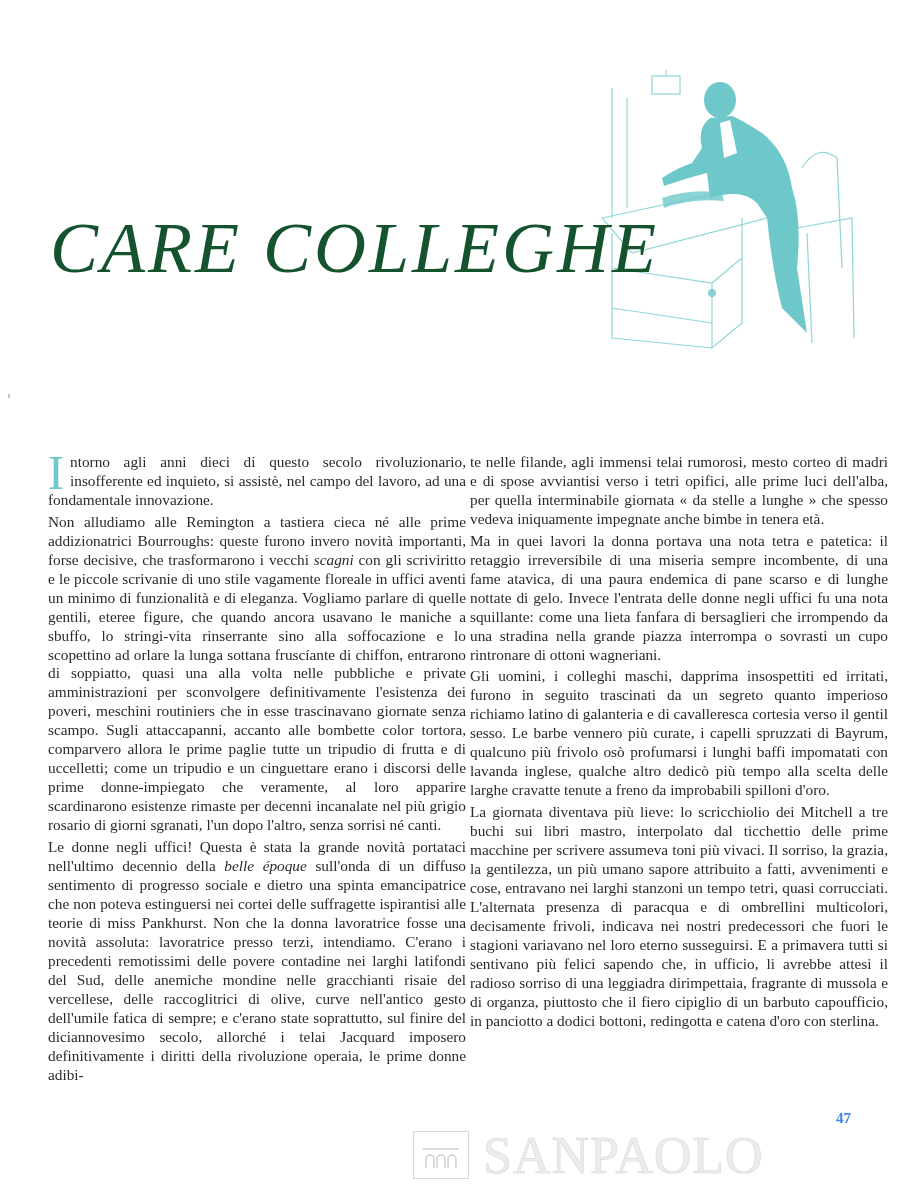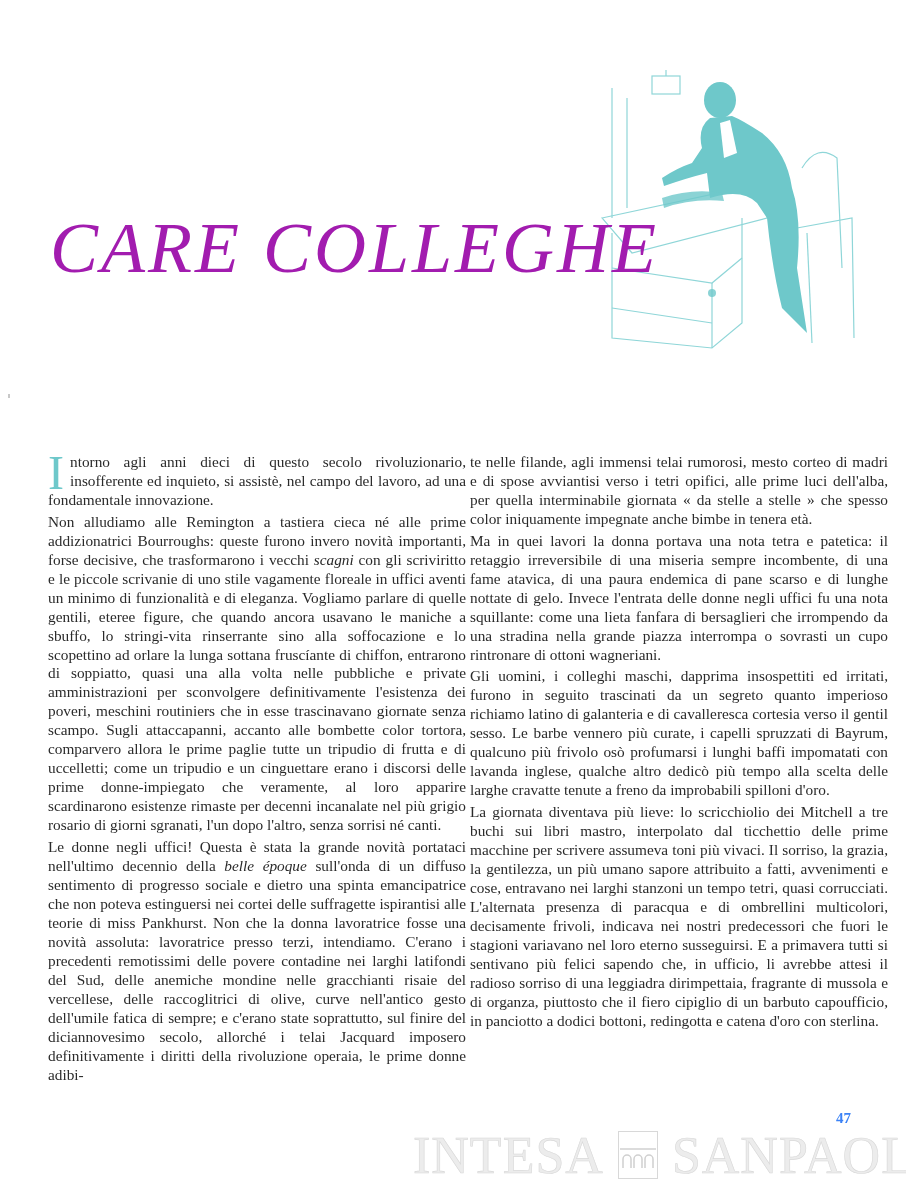--- a/index.html
+++ b/index.html
@@ -4,21 +4,21 @@
   <style>
     html, body { margin: 0; padding: 0; }
     body {
       width: 906px; height: 1200px; background: #ffffff; position: relative; overflow: hidden;
       font-family: "Liberation Serif", "DejaVu Serif", serif; color: #2a2a2a;
     }
     .illustration { position: absolute; left: 592px; top: 68px; width: 270px; height: 290px; }
     .title {
       position: absolute; left: 50px; top: 212px; margin: 0;
       font-family: "Liberation Serif", serif; font-style: italic; font-weight: normal;
-      font-size: 72px; letter-spacing: 3px; color: #a21caf; line-height: 1; white-space: nowrap;
+      font-size: 72px; letter-spacing: 3px; color: #14532d; line-height: 1; white-space: nowrap;
     }
     .column {
       position: absolute; top: 453px; width: 418px;
       font-size: 15.3px; line-height: 18.95px; text-align: justify; hyphens: manual;
     }
     .col-left { left: 48px; }
     .col-right { left: 470px; }
     .column p { margin: 0 0 3px 0; text-indent: 0; }
     .dropcap {
       float: left; font-size: 48px; line-height: 38px; color: #6ec8ca;
@@ -73,30 +73,29 @@
 
 <h1 class="title">CARE COLLEGHE</h1>
 
 <div class="column col-left">
   <p><span class="dropcap">I</span><span>ntorno agli anni dieci di questo secolo rivoluzionario, insofferente ed inquieto, si assistè, nel campo del lavoro, ad una fondamentale innovazione.</span></p>
   <p><span>Non alludiamo alle Remington a tastiera cieca né alle prime addizionatrici Bourroughs: queste furono invero novità importanti, forse decisive, che trasformarono i vecchi </span><em>scagni</em><span> con gli scriviritto e le piccole scrivanie di uno stile vagamente floreale in uffici aventi un minimo di funzionalità e di eleganza. Vogliamo parlare di quelle gentili, eteree figure, che quando ancora usavano le maniche a sbuffo, lo stringi-vita rinserrante sino alla soffocazione e lo scopettino ad orlare la lunga sottana fruscíante di chiffon, entrarono di soppiatto, quasi una alla volta nelle pubbliche e private amministrazioni per sconvolgere definitivamente l'esistenza dei poveri, meschini routiniers che in esse trascinavano giornate senza scampo. Sugli attaccapanni, accanto alle bombette color tortora, comparvero allora le prime paglie tutte un tripudio di frutta e di uccelletti; come un tripudio e un cinguettare erano i discorsi delle prime donne-impiegato che veramente, al loro apparire scardinarono esistenze rimaste per decenni incanalate nel più grigio rosario di giorni sgranati, l'un dopo l'altro, senza sorrisi né canti.</span></p>
   <p><span>Le donne negli uffici! Questa è stata la grande novità portataci nell'ultimo decennio della </span><em>belle époque</em><span> sull'onda di un diffuso sentimento di progresso sociale e dietro una spinta emancipatrice che non poteva estinguersi nei cortei delle suffragette ispirantisi alle teorie di miss Pankhurst. Non che la donna lavoratrice fosse una novità assoluta: lavoratrice presso terzi, intendiamo. C'erano i precedenti remotissimi delle povere contadine nei larghi latifondi del Sud, delle anemiche mondine nelle gracchianti risaie del vercellese, delle raccoglitrici di olive, curve nell'antico gesto dell'umile fatica di sempre; e c'erano state soprattutto, sul finire del diciannovesimo secolo, allorché i telai Jacquard imposero definitivamente i diritti della rivoluzione operaia, le prime donne adibi-</span></p>
 </div>
 
 <div class="column col-right">
-  <p>te nelle filande, agli immensi telai rumorosi, mesto corteo di madri e di spose avviantisi verso i tetri opifici, alle prime luci dell'alba, per quella interminabile giornata « da stelle a stelle » che spesso color iniquamente impegnate anche bimbe in tenera età.</p>
+  <p>te nelle filande, agli immensi telai rumorosi, mesto corteo di madri e di spose avviantisi verso i tetri opifici, alle prime luci dell'alba, per quella interminabile giornata « da stelle a lunghe » che spesso vedeva iniquamente impegnate anche bimbe in tenera età.</p>
   <p>Ma in quei lavori la donna portava una nota tetra e patetica: il retaggio irreversibile di una miseria sempre incombente, di una fame atavica, di una paura endemica di pane scarso e di lunghe nottate di gelo. Invece l'entrata delle donne negli uffici fu una nota squillante: come una lieta fanfara di bersaglieri che irrompendo da una stradina nella grande piazza interrompa o sovrasti un cupo rintronare di ottoni wagneriani.</p>
   <p>Gli uomini, i colleghi maschi, dapprima insospettiti ed irritati, furono in seguito trascinati da un segreto quanto imperioso richiamo latino di galanteria e di cavalleresca cortesia verso il gentil sesso. Le barbe vennero più curate, i capelli spruzzati di Bayrum, qualcuno più frivolo osò profumarsi i lunghi baffi impomatati con lavanda inglese, qualche altro dedicò più tempo alla scelta delle larghe cravatte tenute a freno da improbabili spilloni d'oro.</p>
   <p>La giornata diventava più lieve: lo scricchiolio dei Mitchell a tre buchi sui libri mastro, interpolato dal ticchettio delle prime macchine per scrivere assumeva toni più vivaci. Il sorriso, la grazia, la gentilezza, un più umano sapore attribuito a fatti, avvenimenti e cose, entravano nei larghi stanzoni un tempo tetri, quasi corrucciati. L'alternata presenza di paracqua e di ombrellini multicolori, decisamente frivoli, indicava nei nostri predecessori che fuori le stagioni variavano nel loro eterno susseguirsi. E a primavera tutti si sentivano più felici sapendo che, in ufficio, li avrebbe attesi il radioso sorriso di una leggiadra dirimpettaia, fragrante di mussola e di organza, piuttosto che il fiero cipiglio di un barbuto capoufficio, in panciotto a dodici bottoni, redingotta e catena d'oro con sterlina.</p>
 </div>
 
 <div class="page-number">47</div>
 
 <div class="watermark">
-  <span>INTESA</span>
   <span class="wm-logo">
     <svg width="38" height="24" viewBox="0 0 38 24">
         <g fill="none" stroke="#d0d0d0" stroke-width="1.5">
           <line x1="1" y1="3" x2="37" y2="3"></line>
           <path d="M4 22 V13 a4 4 0 0 1 8 0 V22"></path>
           <path d="M15 22 V13 a4 4 0 0 1 8 0 V22"></path>
           <path d="M26 22 V13 a4 4 0 0 1 8 0 V22"></path>
         </g>
       </svg>
   </span>

